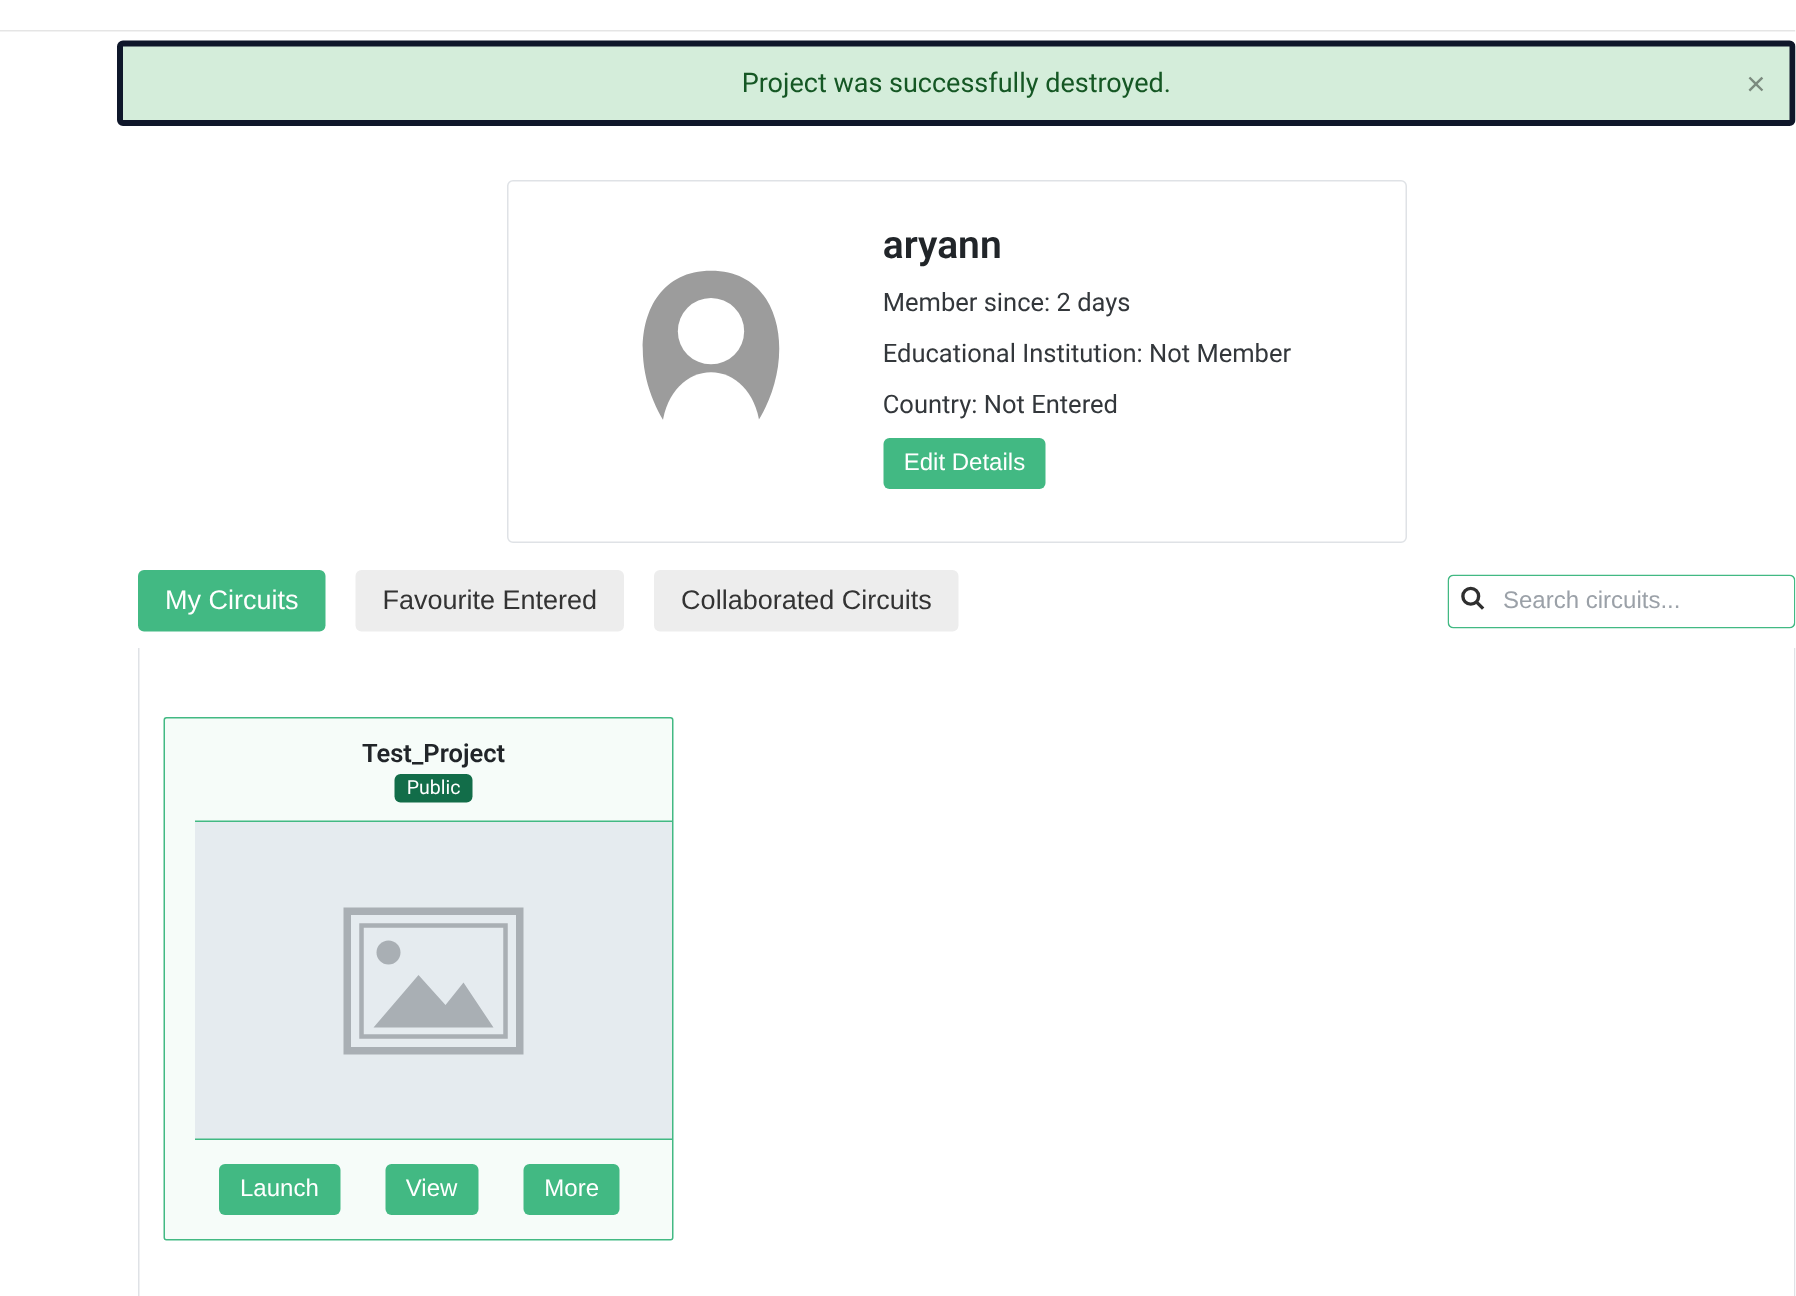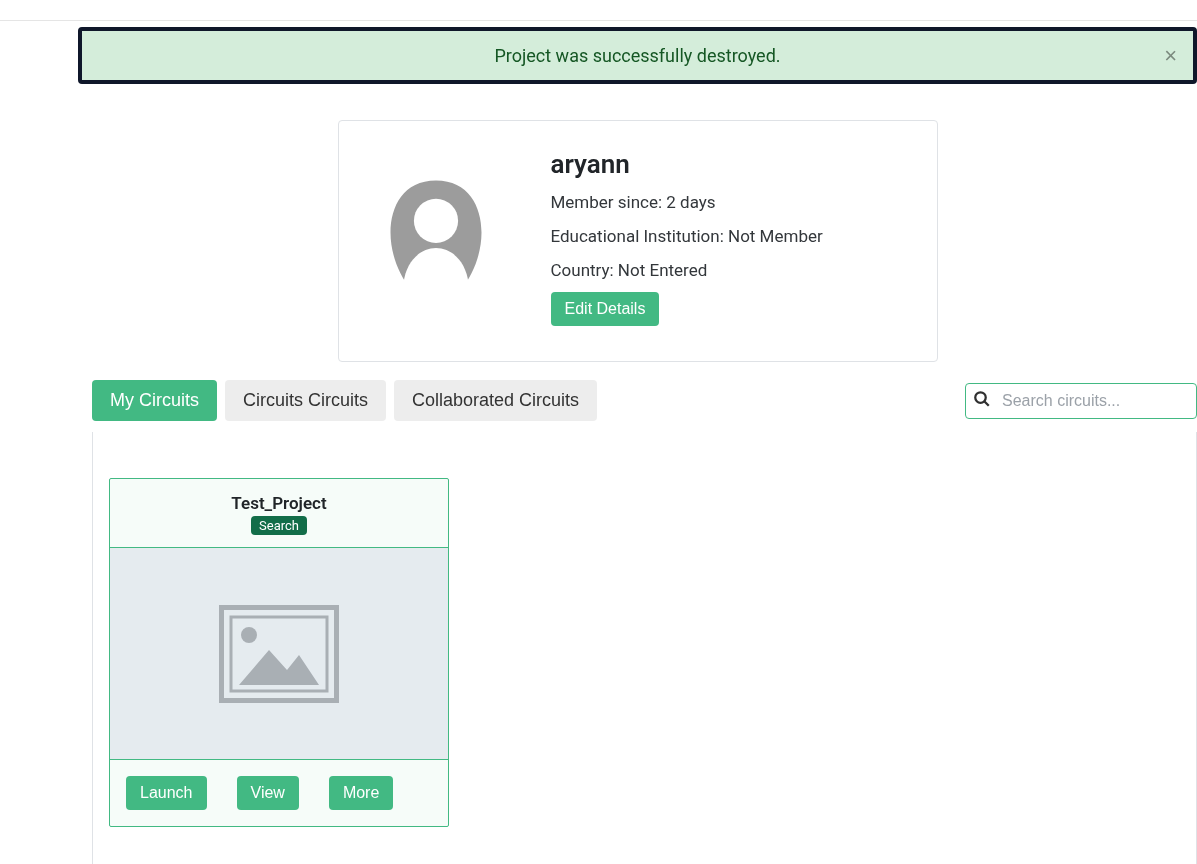--- a/index.html
+++ b/index.html
@@ -35,21 +35,21 @@
     color: #7b8a7e;
     cursor: pointer;
     line-height: 1;
   }
 
   .profile-card {
     border: 1px solid #dfe2e6;
     border-radius: 4px;
     width: 600px;
     margin: 36px auto 12px;
-    padding: 28px 36px 28px 32px;
+    padding: 28px 36px 28px 70px;
     display: flex;
     gap: 50px;
     align-items: flex-start;
   }
   .avatar { width: 130px; flex-shrink: 0; }
   .profile-info h2 { margin: 0 0 12px; font-size: 26px; font-weight: 600; }
   .profile-info p { margin: 0 0 10px; font-size: 17px; color: #33373b; line-height: 1.4; }
   .btn-green {
     background: #42b983;
     color: #fff;
@@ -57,21 +57,21 @@
     border-radius: 4px;
     padding: 8px 14px;
     font-size: 16px;
     cursor: pointer;
   }
 
   .tabs-row {
     display: flex;
     align-items: center;
     margin-top: 18px;
-    gap: 8px;
+    gap: 20px;
     padding-left: 14px;
   }
   .tab {
     border: none;
     border-radius: 4px;
     padding: 10px 18px;
     font-size: 18px;
     cursor: pointer;
     font-weight: 500;
     color: #333;
@@ -105,20 +105,21 @@
     padding: 46px 0 100px 16px;
     min-height: 420px;
   }
 
   .project-card {
     width: 340px;
     border: 1px solid #42b983;
     border-radius: 2px;
     background: #f6fcf9;
     overflow: hidden;
+    padding-left: 20px;
   }
   .project-header {
     text-align: center;
     padding: 14px 10px 12px;
     border-bottom: 1px solid #42b983;
   }
   .project-title { font-weight: 600; font-size: 17px; }
   .badge {
     display: inline-block;
     background: #126d49;
@@ -166,39 +167,39 @@
       <h2>aryann</h2>
       <p>Member since: 2 days</p>
       <p>Educational Institution: Not Member</p>
       <p>Country: Not Entered</p>
       <button class="btn-green">Edit Details</button>
     </div>
   </div>
 
   <div class="tabs-row">
     <button class="tab active">My Circuits</button>
-    <button class="tab inactive">Circuits Circuits</button>
+    <button class="tab inactive">Favourite Entered</button>
     <button class="tab inactive">Collaborated Circuits</button>
     <div class="spacer"></div>
     <div class="search-wrap">
       <span class="search-icon">
         <svg width="18" height="18" viewBox="0 0 24 24" fill="none" stroke="#2f2f2f" stroke-width="3">
           <circle cx="10" cy="10" r="7"></circle>
           <line x1="15" y1="15" x2="21" y2="21"></line>
         </svg>
       </span>
       <input class="search-input" type="text" placeholder="Search circuits..." style="">
     </div>
   </div>
 
   <div class="content-area">
     <div class="project-card">
       <div class="project-header">
         <div class="project-title">Test_Project</div>
-        <span class="badge">Search</span>
+        <span class="badge">Public</span>
       </div>
       <div class="project-image">
         <svg width="120" height="98">
           <rect x="2" y="2" width="116" height="94" fill="none" stroke="#a9afb4" stroke-width="6"></rect>
           <rect x="12" y="12" width="96" height="74" fill="none" stroke="#a9afb4" stroke-width="3"></rect>
           <circle cx="30" cy="30" r="8" fill="#a9afb4"></circle>
           <polygon points="20,80 50,45 68,65 80,50 100,80" fill="#a9afb4"></polygon>
         </svg>
       </div>
       <div class="project-actions">

